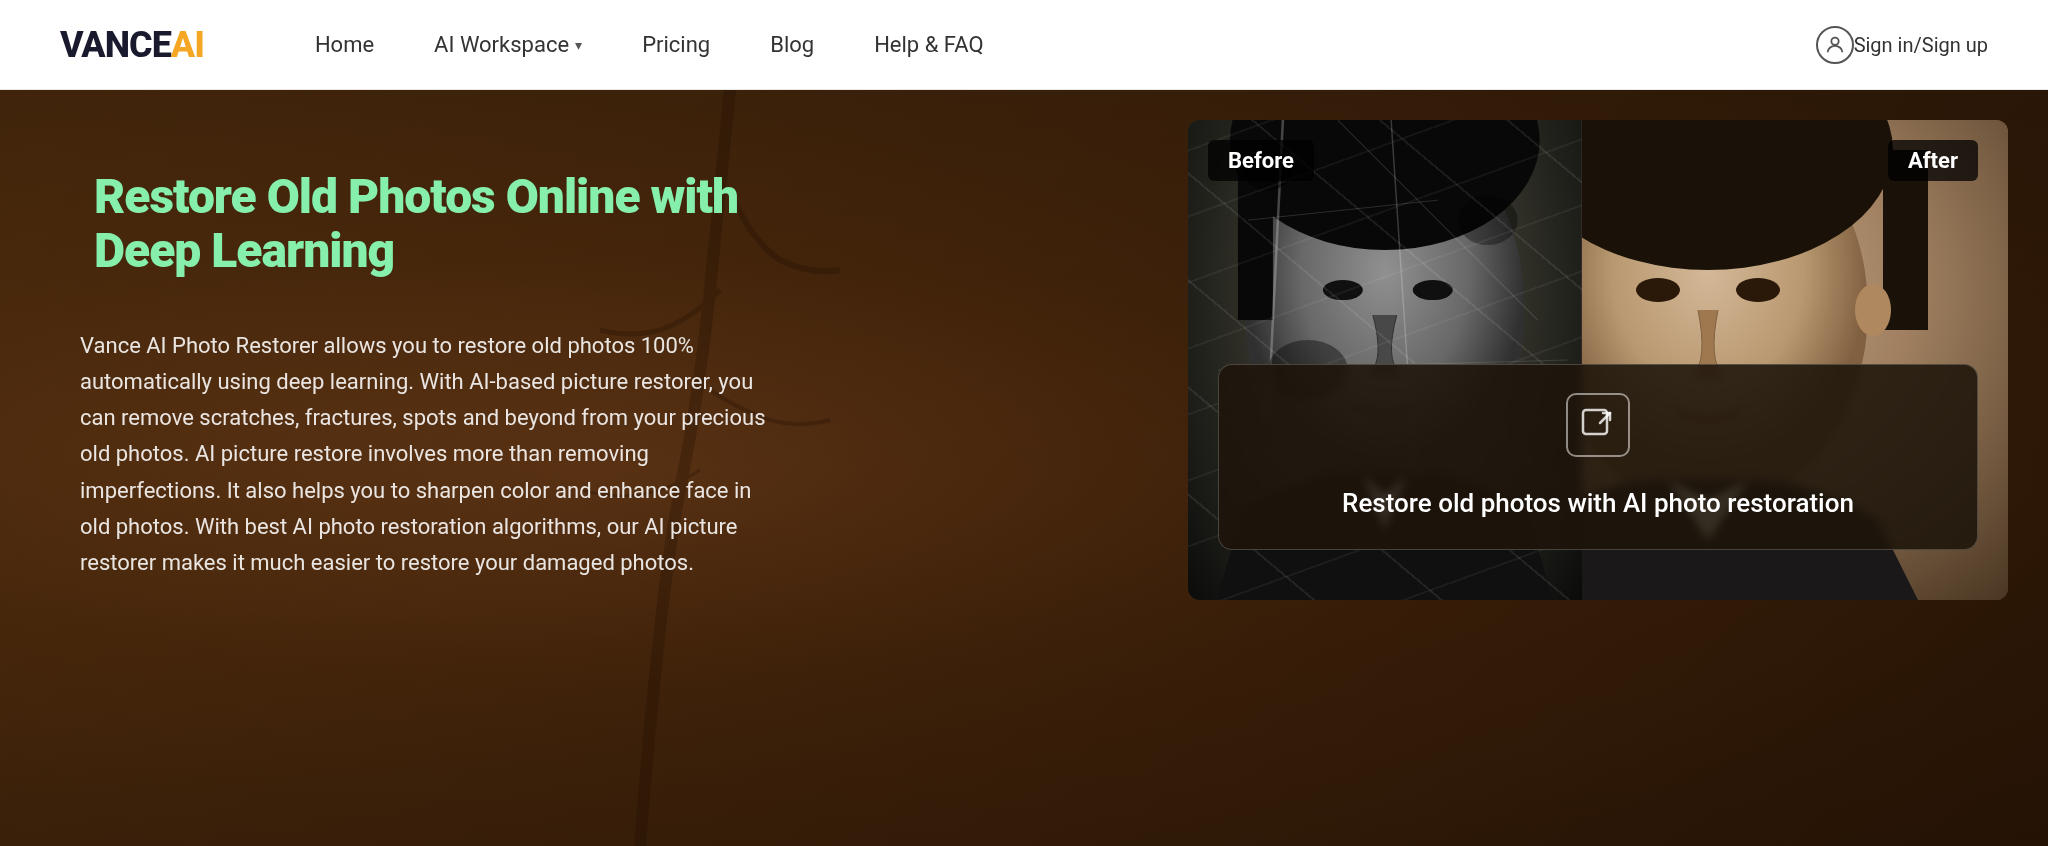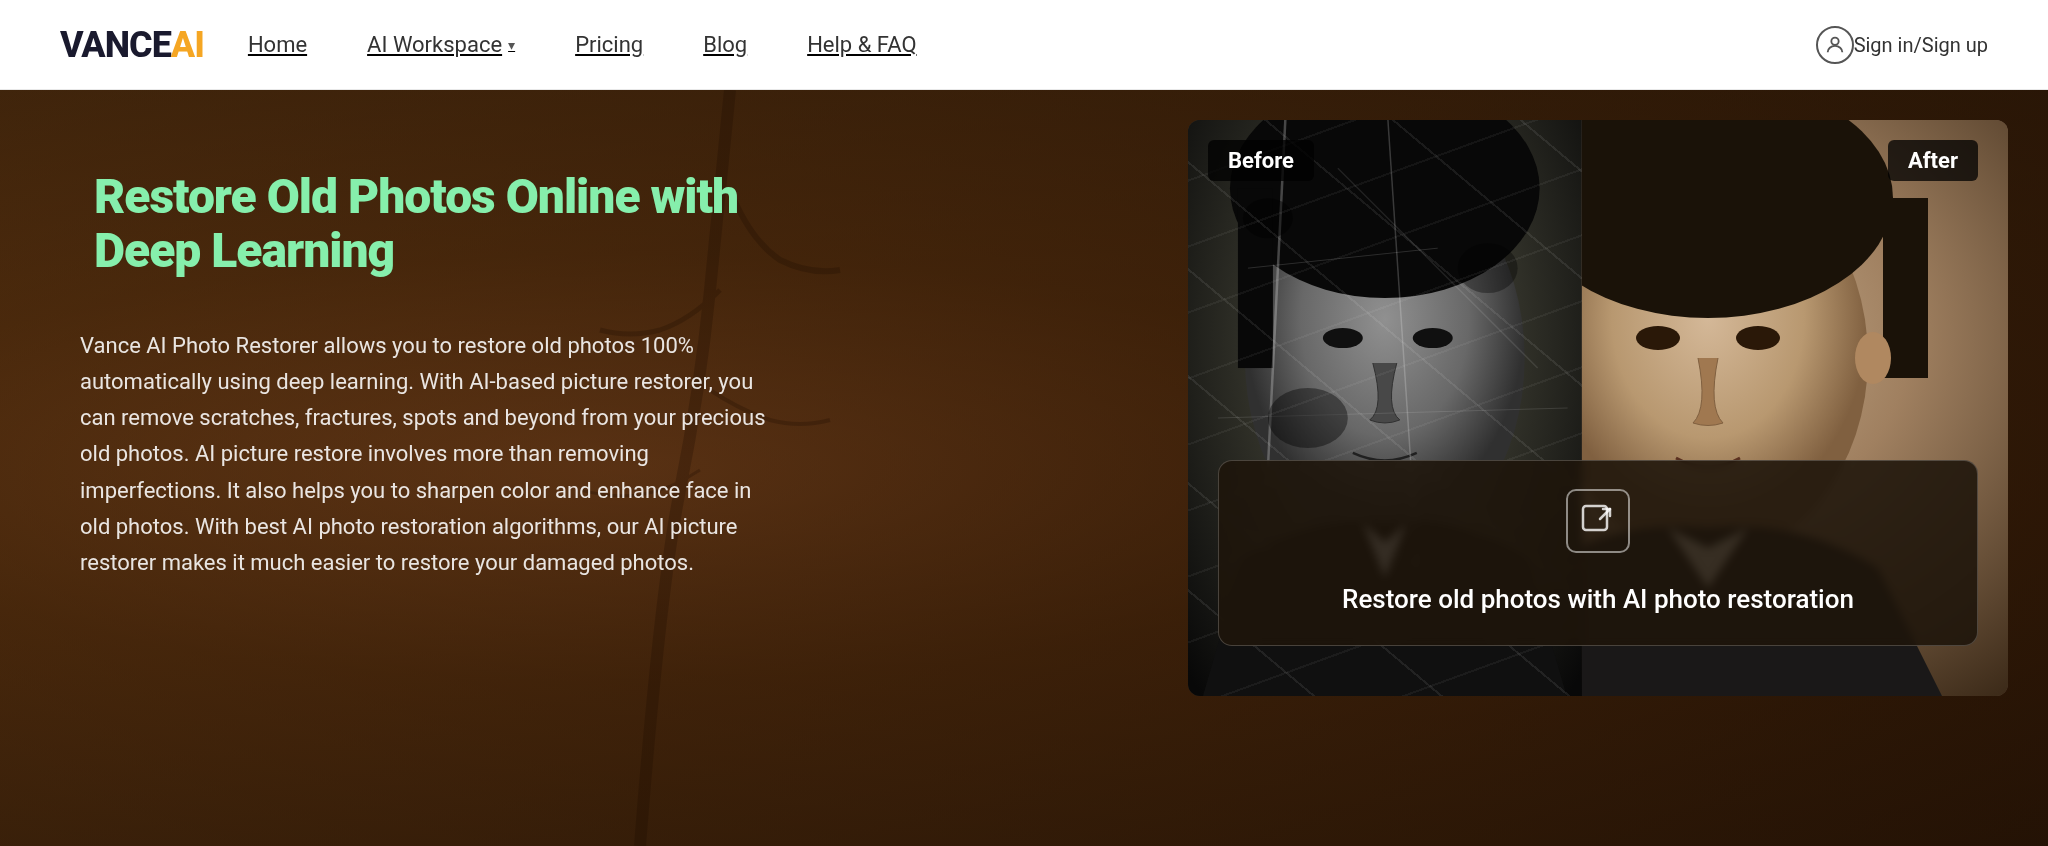--- a/index.html
+++ b/index.html
@@ -20,21 +20,21 @@
       height: 90px;
       background: #fff;
       border-bottom: 1px solid #e8e8e8;
       position: relative;
       z-index: 10;
     }
 
     .logo {
       display: flex;
       align-items: center;
-      margin-right: 44px;
+      margin-right: 111px;
     }
 
     .logo-vance {
       font-size: 36px;
       font-weight: 800;
       color: #1a1a2e;
       letter-spacing: -1px;
     }
 
     .logo-ai {
@@ -42,21 +42,20 @@
       font-weight: 800;
       color: #f5a623;
       letter-spacing: -1px;
     }
 
     nav {
       display: flex;
       align-items: center;
       gap: 60px;
       flex: 1;
-      text-decoration: underline;
     }
 
     .nav-item {
       font-size: 22px;
       color: #333;
       cursor: pointer;
       text-decoration: none;
       white-space: nowrap;
     }
 
@@ -181,21 +180,21 @@
       height: 100%;
       z-index: 4;
     }
 
     
     .photo-composite {
       position: absolute;
       top: 30px;
       right: 40px;
       width: 820px;
-      height: 576px;
+      height: 480px;
       border-radius: 12px;
       overflow: hidden;
       margin-left: 9px;
     }
 
     
     .photo-after {
       position: absolute;
       inset: 0;
       background: 

